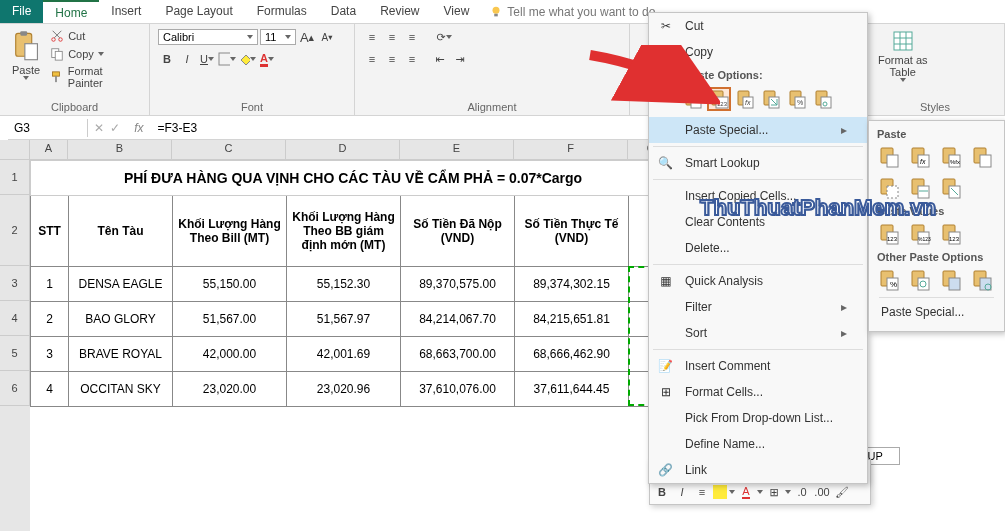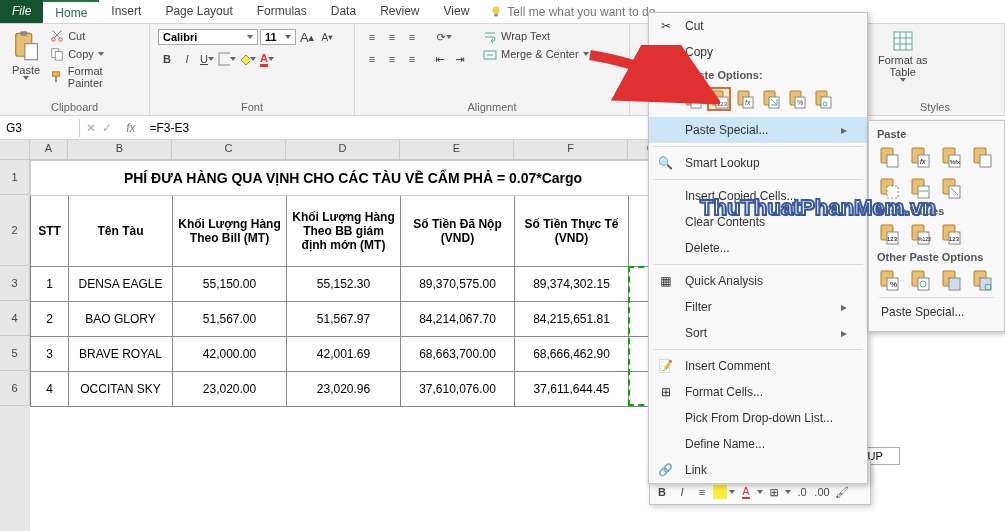--- a/index.html
+++ b/index.html
@@ -1,38 +1,38 @@
 <!DOCTYPE html>
 <html><head>
 <meta charset="utf-8">
 <style>
 * { box-sizing: border-box; margin: 0; padding: 0; font-family: 'Segoe UI', Arial, sans-serif; }
 body { width: 1005px; height: 531px; background: #fff; overflow: hidden; position: relative; font-size: 12px; }
 
 .titlebar { height: 24px; background: #fff; display: flex; border-bottom: 1px solid #d4d4d4; }
 .tab { padding: 4px 12px; font-size: 12px; color: #444; cursor: pointer; }
-.tab.file { background: #14532d; color: #fff; font-style: italic; }
+.tab.file { background: #0f766e; color: #fff; }
 .tab.active { background: #fff; color: #217346; border-top: 2px solid #217346; }
 .tell-me { display: flex; align-items: center; padding: 0 8px; color: #777; font-size: 12px; }
 .bulb { width: 14px; height: 14px; margin-right: 4px; }
 
 .ribbon { height: 92px; background: #f3f3f3; border-bottom: 1px solid #d4d4d4; display: flex; }
 .group { border-right: 1px solid #d4d4d4; padding: 4px 8px 2px; display: flex; flex-direction: column; }
 .group-body { flex: 1; display: flex; align-items: flex-start; }
 .group-label { text-align: center; font-size: 11px; color: #666; padding-top: 2px; }
 .rb-stack { display: flex; flex-direction: column; gap: 2px; margin-left: 4px; }
 .rb-item { display: flex; align-items: center; gap: 4px; font-size: 11px; color: #444; padding: 1px 2px; }
 .rb-big { display: flex; flex-direction: column; align-items: center; font-size: 11px; color: #444; padding: 2px 4px; }
 .rb-big svg, .rb-big .icon-box { margin-bottom: 2px; }
 .font-row { display: flex; align-items: center; gap: 2px; margin-bottom: 4px; }
-.font-sel { border: 1px solid #aaa; background: #fff; padding: 1px 4px; font-size: 11px; min-width: 70px; display: flex; justify-content: space-between; align-items: center; font-weight: bold; }
+.font-sel { border: 1px solid #aaa; background: #fff; padding: 1px 4px; font-size: 11px; min-width: 70px; display: flex; justify-content: space-between; align-items: center; }
 .btn-sm { width: 18px; height: 18px; display: inline-flex; align-items: center; justify-content: center; font-size: 11px; color: #444; }
 .style-cell { width: 55px; height: 22px; border: 1px solid #aaa; font-size: 11px; display: flex; align-items: center; padding: 0 4px; margin: 1px; }
 
-.fx-bar { height: 24px; background: #fff; border-bottom: 1px solid #d4d4d4; display: flex; align-items: center; }
+.fx-bar { height: 24px; background: #fff; border-bottom: 1px solid #d4d4d4; display: flex; align-items: center; margin-left: 8px; }
 .name-box { width: 80px; border-right: 1px solid #ccc; padding: 2px 6px; font-size: 12px; }
 .fx-label { padding: 0 8px; font-style: italic; color: #888; font-size: 12px; }
 .fx-input { flex: 1; padding: 2px 6px; font-size: 12px; }
 
 .grid-area { display: flex; height: 391px; position: relative; }
 .row-headers { width: 30px; background: #e6e6e6; }
 .row-hdr { border-bottom: 1px solid #ccc; border-right: 1px solid #ccc; text-align: center; font-size: 11px; color: #444; display: flex; align-items: center; justify-content: center; }
 .grid-main { flex: 1; overflow: hidden; }
 .col-headers { display: flex; background: #e6e6e6; height: 20px; }
 .col-hdr { border-right: 1px solid #ccc; border-bottom: 1px solid #ccc; text-align: center; font-size: 11px; color: #444; padding-top: 2px; }
@@ -189,36 +189,20 @@
           <span class="btn-sm">⟳<span class="tri-down"></span></span>
         </div>
         <div style="display:flex;gap:2px">
           <span class="btn-sm">≡</span>
           <span class="btn-sm">≡</span>
           <span class="btn-sm">≡</span>
           <span style="width:6px"></span>
           <span class="btn-sm">⇤</span>
           <span class="btn-sm">⇥</span>
         </div>
-      </div>
-      <div class="rb-stack" style="margin-left:12px">
-        <div class="rb-item">
-            <svg width="14" height="14">
-              <path d="M2 4h10M2 8h8a2 2 0 010 4h-2m0 0l2-2m-2 2l2 2" stroke="#5a9" fill="none"></path>
-            </svg>
-            <span>Wrap Text</span>
-          </div>
-        <div class="rb-item">
-            <svg width="14" height="14">
-              <rect x="1" y="4" width="12" height="8" fill="none" stroke="#5a9"></rect>
-              <path d="M4 8h6" stroke="#5a9"></path>
-            </svg>
-            <span>Merge &amp; Center</span> 
-            <span class="tri-down"></span>
-          </div>
       </div>
     </div>
     <div class="group-label">Alignment</div>
   </div>
 
   <div style="flex:1"></div>
 
   <div class="group" style="width:140px;border-left:1px solid #d4d4d4">
     <div class="group-body">
       <div class="rb-big">

